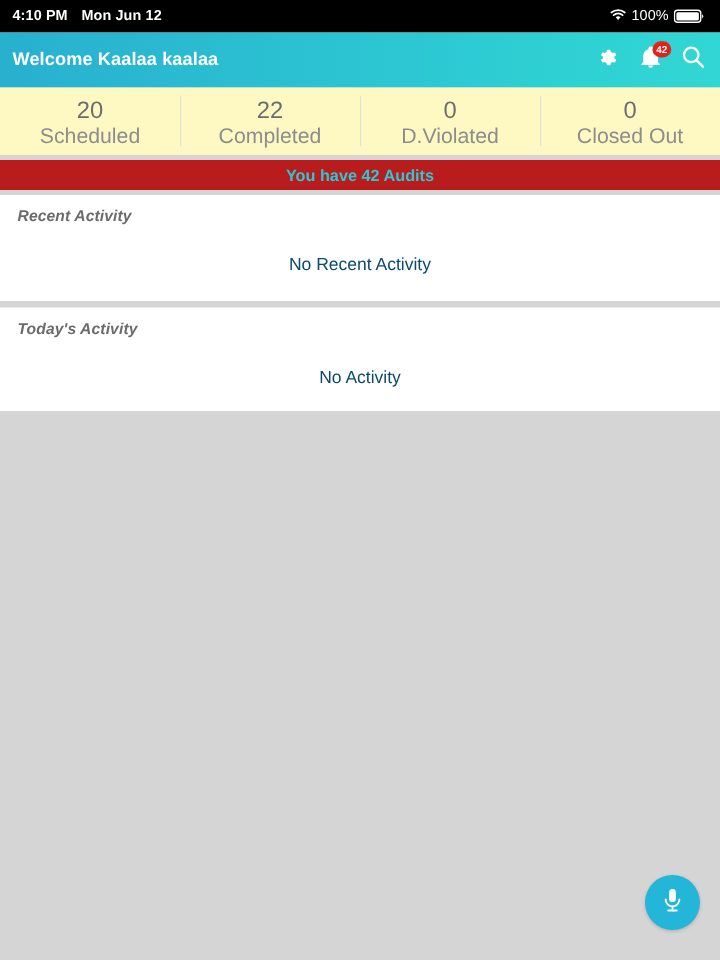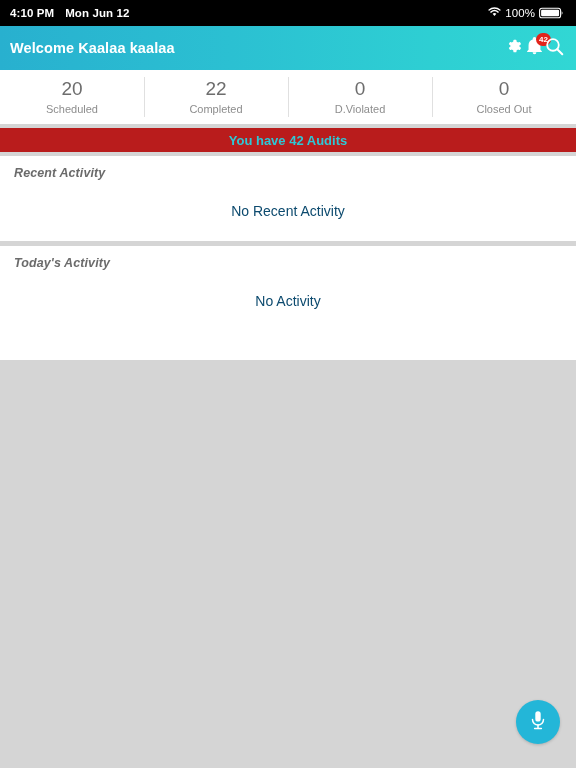--- a/index.html
+++ b/index.html
@@ -55,20 +55,21 @@
   }
   .app-title {
     color: #ffffff;
     font-size: 14.5px;
     font-weight: bold;
     letter-spacing: 0.1px;
   }
   .header-actions {
     display: flex;
     align-items: center;
+    gap: 14px;
     justify-content: flex-end;
   }
   .hdr-btn {
     position: relative;
     display: flex;
     align-items: center;
     justify-content: center;
     width: 20px;
     height: 22px;
     cursor: pointer;
@@ -85,21 +86,21 @@
     color: #ffffff;
     font-size: 8px;
     font-weight: bold;
     line-height: 13px;
     text-align: center;
   }
 
   
   .stats-row {
     display: flex;
-    background: #ffffff;
+    background: #fef9c3;
     height: 54px;
     justify-content: flex-end;
   }
   .stat {
     flex: 1;
     position: relative;
     display: flex;
     flex-direction: column;
     align-items: center;
     justify-content: center;
@@ -114,21 +115,21 @@
     width: 1px;
     background: #e0e0e0;
   }
   .stat-value {
     font-size: 19px;
     color: #6d6d6d;
     font-weight: 400;
     line-height: 22px;
   }
   .stat-label {
-    font-size: 11px;
+    font-size: 17px;
     color: #8d8d8d;
     line-height: 16px;
     margin-top: 1px;
   }
 
   
   .sep {
     height: 5px;
     background: #d5d5d5;
   }
@@ -170,21 +171,21 @@
     justify-content: center;
   }
   .empty-text {
     color: #0c4a6e;
     font-size: 14px;
     font-weight: 400;
   }
   .recent-body { height: 62px; }
   .today-body  { height: 62px; }
   .recent-sec  { height: 85px; }
-  .today-sec   { height: 114px; }
+  .today-sec   { height: 83px; }
 
   
   .filler {
     background: #d5d5d5;
     flex: 1;
   }
 
   
   .fab {
     position: absolute;

